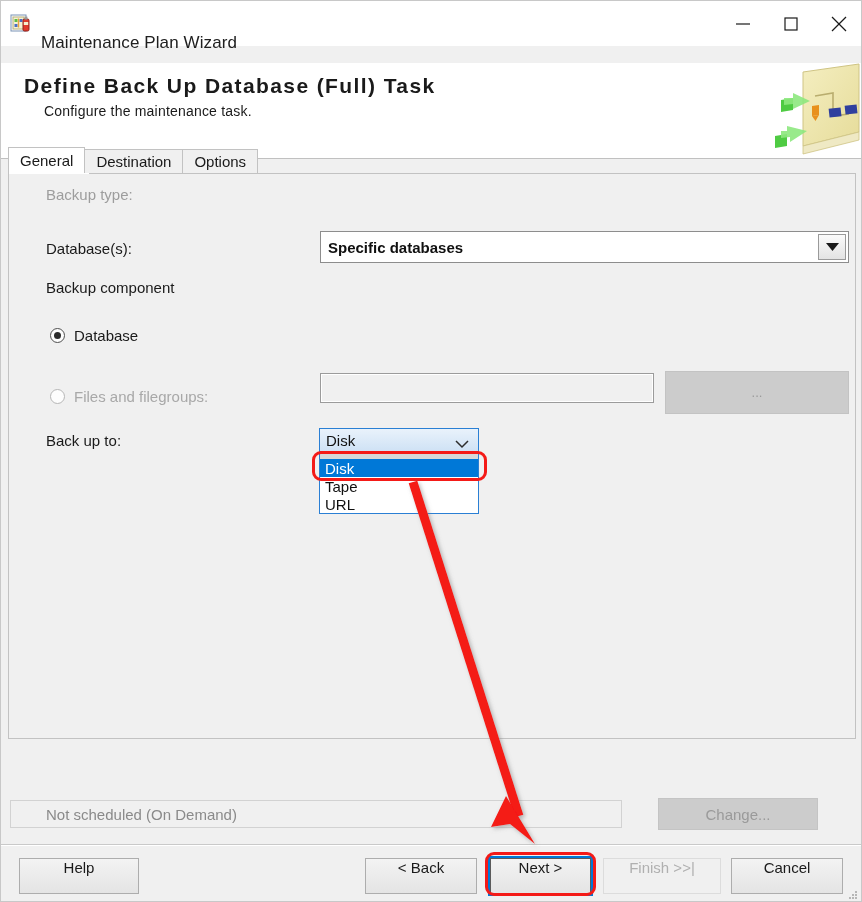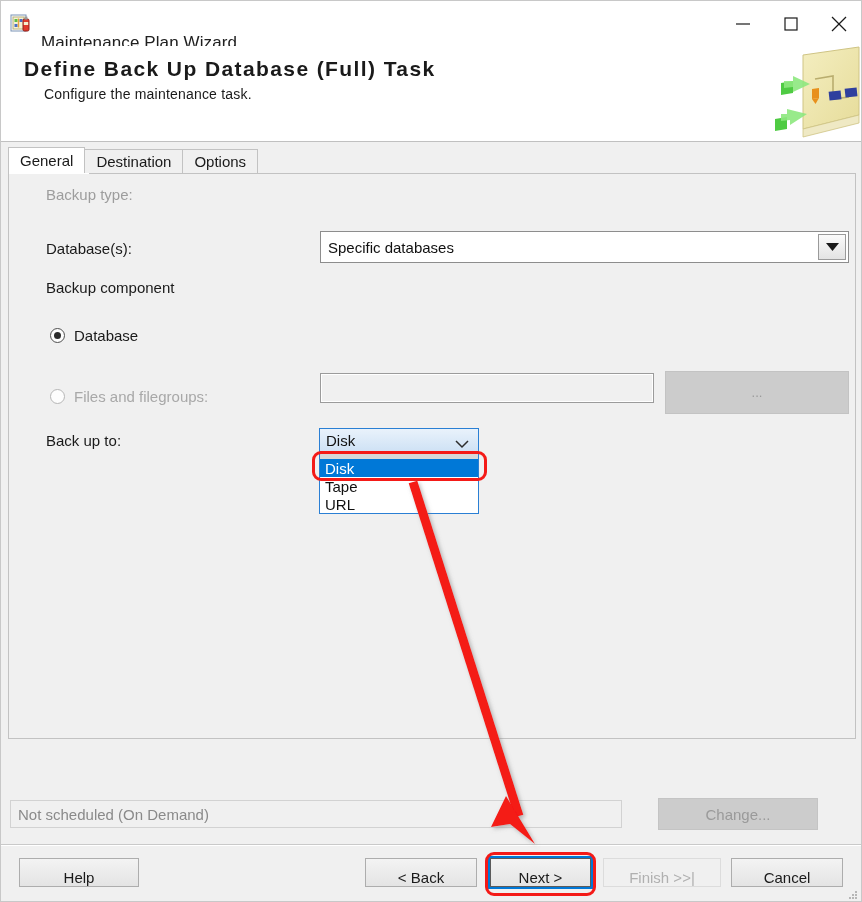--- a/index.html
+++ b/index.html
@@ -39,21 +39,21 @@
   }
   .win-btn {
     width: 48px; height: 45px; display: flex;
     align-items: center; justify-content: center;
     background: transparent; cursor: default;
   }
   .win-btn svg { display: block; }
 
   
   .banner {
-    position: absolute; left: 0; top: 45px; width: 862px; height: 96px;
+    position: absolute; left: 0; top: 62px; width: 862px; height: 96px;
     background: #ffffff;
     border-bottom: 1px solid #c0c0c0;
   }
   .banner-title {
     position: absolute; left: 23px; top: 11px;
     font-size: 21px; font-weight: bold; color: #1a1a1a;
     letter-spacing: 1.4px; white-space: nowrap;
   }
   .banner-sub {
     position: absolute; left: 43px; top: 40px;
@@ -109,21 +109,21 @@
     font-size: 15px; color: #7b7b7b; padding-left: 9px;
   }
   .combo-disabled .chev {
     position: absolute; right: 10px; top: 50%;
     transform: translateY(-50%);
   }
 
   .combo {
     position: absolute;
     background: #ffffff; border: 1px solid #8d8d8d;
-    display: flex; align-items: center;
+    display: flex; align-items: center; font-weight: bold;
   }
   .combo .val {
     font-size: 15px; color: #101010; padding-left: 7px;
   }
   .combo .dropbtn {
     position: absolute; right: 2px; top: 2px; bottom: 2px; width: 28px;
     background: linear-gradient(#fbfbfb,#e3e3e3);
     border: 1px solid #9a9a9a;
     display: flex; align-items: center; justify-content: center;
   }
@@ -179,21 +179,21 @@
   .droplist .opt.sel { background: #0078d7; color: #ffffff; }
 
   
   .sched-label {
     position: absolute; left: 12px; top: 796px;
     font-size: 15px; color: #a3a3a3;
   }
   .sched-box {
     position: absolute; left: 9px; top: 799px; width: 612px; height: 28px;
     background: #f0f0f0; border: 1px solid #d2d2d2;
-    display: flex; align-items: center;
+    display: flex; align-items: center; padding-left: 28px;
   }
   .sched-box .val {
     font-size: 15px; color: #8a8a8a; padding-left: 7px;
   }
   .change-btn {
     position: absolute; left: 657px; top: 797px; width: 160px; height: 32px;
     background: #cccccc; border: 1px solid #c4c4c4;
     display: flex; align-items: center; justify-content: center;
     font-size: 15px; color: #9a9a9a;
   }
@@ -202,24 +202,24 @@
     position: absolute; left: 0; top: 843px; width: 862px; height: 1px;
     background: #c9c9c9;
   }
   .footer-sep2 {
     position: absolute; left: 0; top: 844px; width: 862px; height: 1px;
     background: #ffffff;
   }
 
   
   .btn {
-    position: absolute; height: 29px;
+    position: absolute; height: 36px;
     background: linear-gradient(#f3f3f3,#e4e4e4);
     border: 1px solid #adadad;
-    display: flex; align-items: flex-end; justify-content: center;
+    display: flex; align-items: flex-start; justify-content: center;
     font-size: 15px; color: #1a1a1a; cursor: default;
   }
   .btn.focus {
     border: 1px solid #5b5b5b;
     box-shadow: 0 0 0 2px #0078d7;
   }
   .btn.dis {
     background: #f0f0f0; border: 1px solid #dcdcdc; color: #b0b0b0;
   }
 

